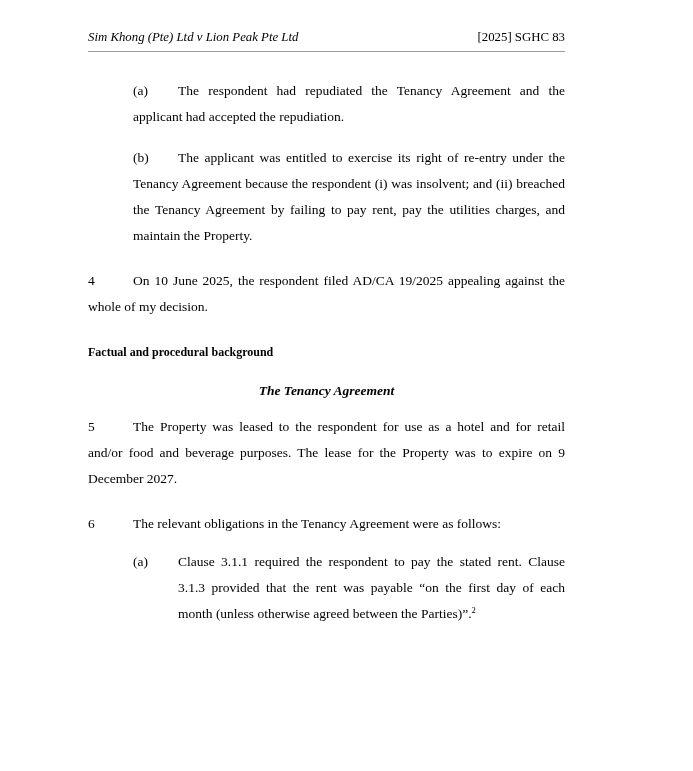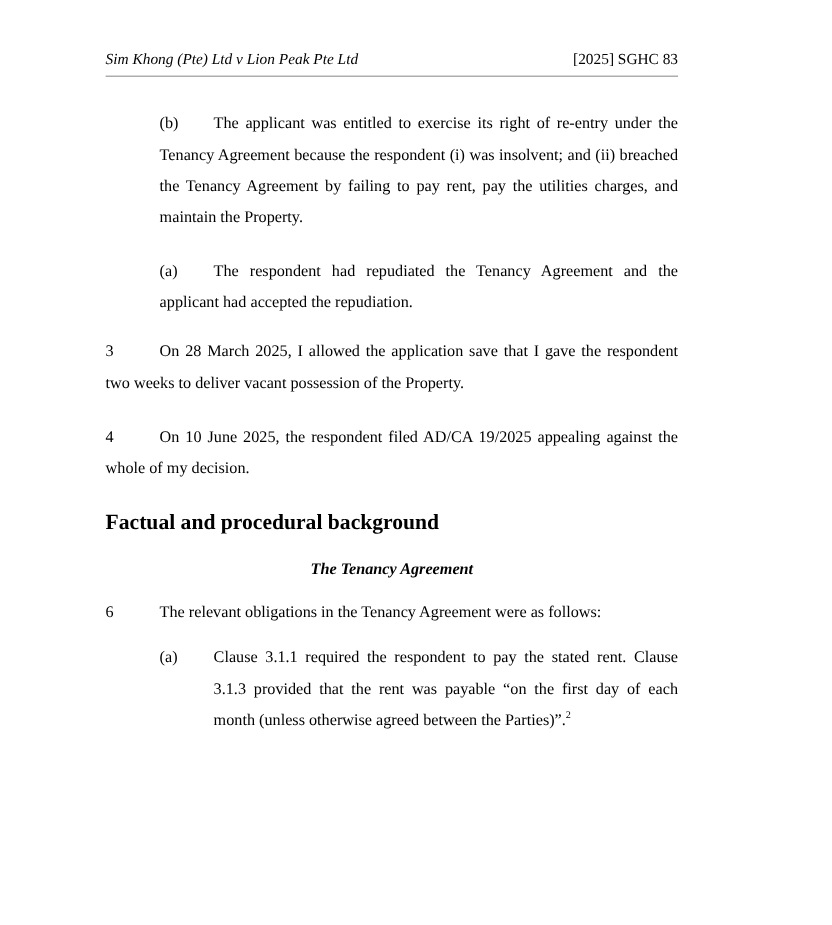--- a/index.html
+++ b/index.html
@@ -9,21 +9,21 @@
     width: 693px;
     height: 771px;
     background: #ffffff;
     overflow: hidden;
     font-family: "Liberation Serif", serif;
     color: #000000;
   }
   .content {
     position: absolute;
     left: 88px;
-    top: 42px;
+    top: 30px;
     width: 477px;
     font-family: Liberation Serif, serif;
   }
   .doc-header {
     display: flex;
     justify-content: space-between;
     align-items: baseline;
     font-size: 12.8px;
     line-height: 15px;
     padding-bottom: 6px;
@@ -52,21 +52,21 @@
     padding-left: 45px;
     position: relative;
   }
   .sub-hang .marker-abs {
     position: absolute;
     left: 0;
     top: 0;
   }
   .heading-bold {
     font-weight: bold;
-    font-size: 18px;
+    font-size: 12px;
     line-height: 26px;
     margin-bottom: 13px;
   }
   .heading-bold-italic {
     font-weight: bold;
     font-style: italic;
     font-size: 13.5px;
     line-height: 26px;
     margin-bottom: 10px;
     text-align: center;
@@ -86,32 +86,32 @@
 <div class="page">
   <div class="content">
 
     <div class="doc-header">
       <span class="case-name">Sim Khong (Pte) Ltd v Lion Peak Pte Ltd</span>
       <span class="citation">[2025] SGHC 83</span>
     </div>
 
     <div class="doc-body">
 
+      <div class="para sub mb15"><span class="marker">(a)</span><span>The respondent had repudiated the Tenancy Agreement and the applicant had accepted the repudiation.</span></div>
+
       <div class="para sub"><span class="marker">(b)</span><span>The applicant was entitled to exercise its right of re-entry under the Tenancy Agreement because the respondent (i) was insolvent; and (ii) breached the Tenancy Agreement by failing to pay rent, pay the utilities charges, and maintain the Property.</span></div>
 
-      <div class="para sub mb15"><span class="marker">(a)</span><span>The respondent had repudiated the Tenancy Agreement and the applicant had accepted the repudiation.</span></div>
-
-      <div class="para"><span class="marker">3</span><span>On 28 March 2025, I allowed the application save that I gave the respondent two weeks to deliver vacant possession of the Property.</span></div>
 
       <div class="para"><span class="marker">4</span><span>On 10 June 2025, the respondent filed AD/CA 19/2025 appealing against the whole of my decision.</span></div>
 
       <div class="heading-bold">Factual and procedural background</div>
 
       <div class="heading-bold-italic">The Tenancy Agreement</div>
 
+      <div class="para"><span class="marker">5</span><span>The Property was leased to the respondent for use as a hotel and for retail and/or food and beverage purposes. The lease for the Property was to expire on 9 December 2027.</span></div>
 
       <div class="para mb16"><span class="marker">6</span><span>The relevant obligations in the Tenancy Agreement were as follows:</span></div>
 
       <div class="para sub-hang mb0"><span class="marker-abs">(a)</span><span>Clause 3.1.1 required the respondent to pay the stated rent. Clause 3.1.3 provided that the rent was payable “on the first day of each month (unless otherwise agreed between the Parties)”.</span><sup class="fn">2</sup></div>
 
     </div>
   </div>
 </div>
 
 </body></html>

